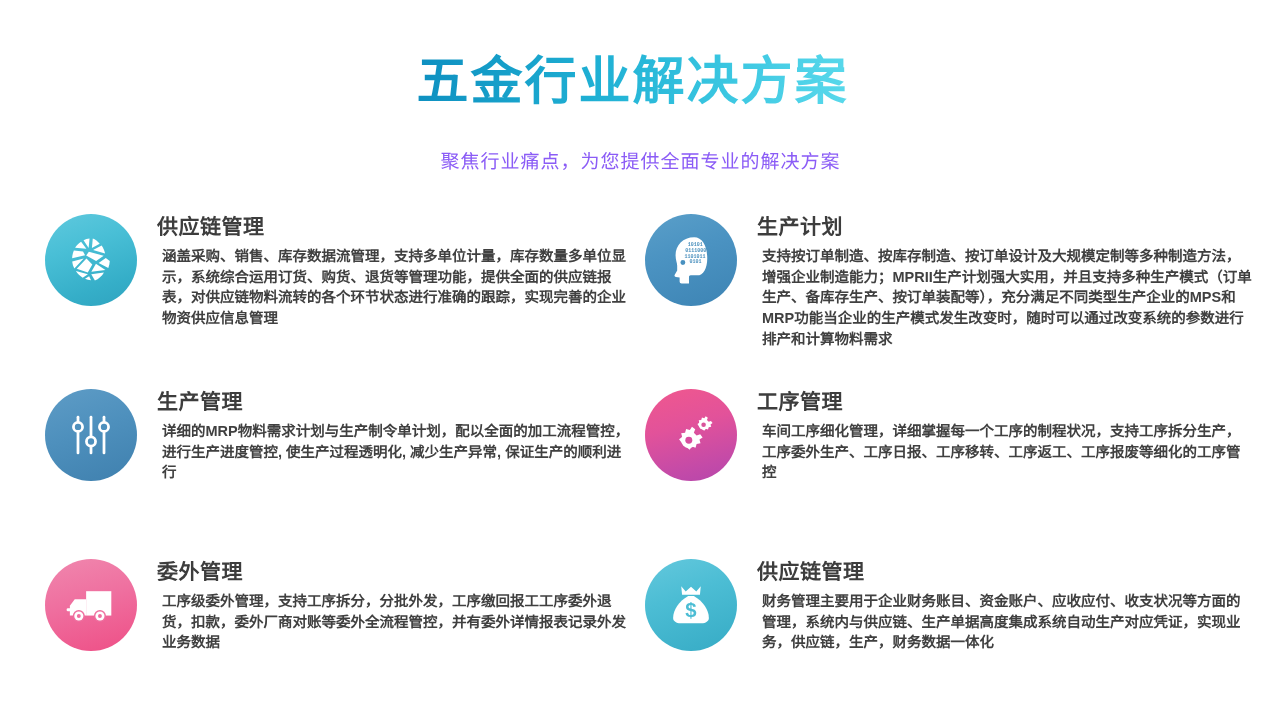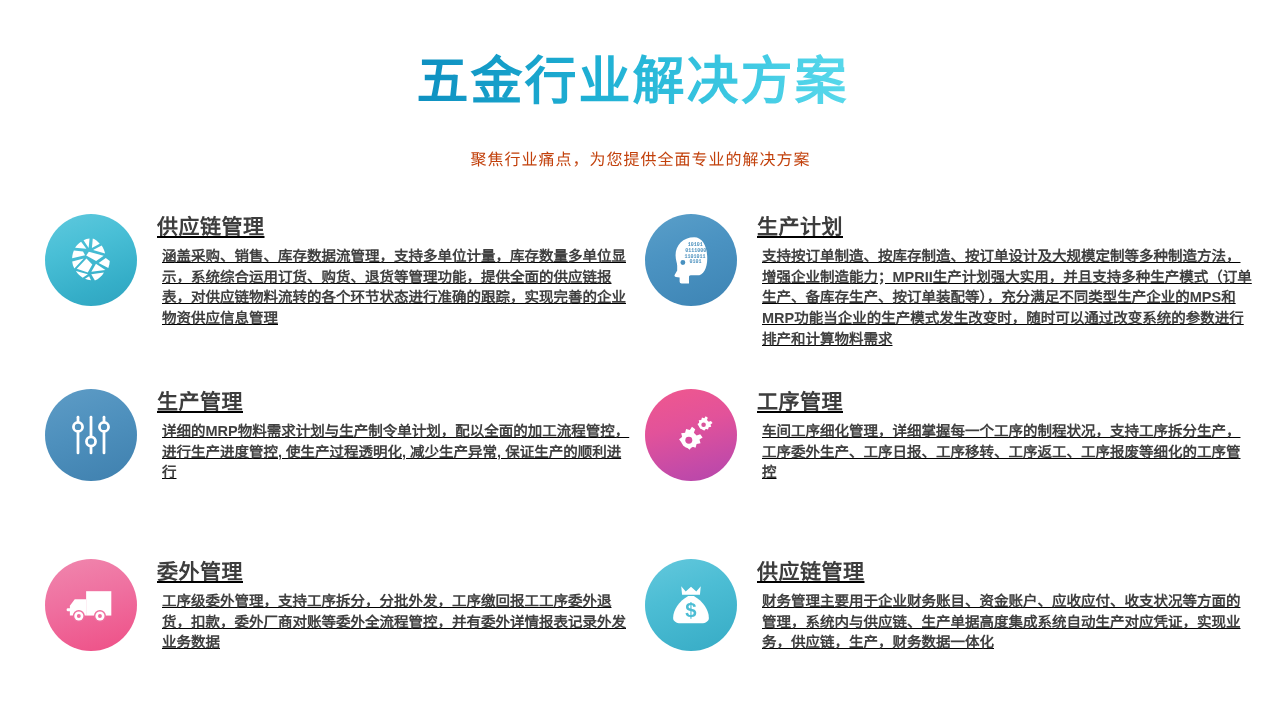--- a/index.html
+++ b/index.html
@@ -31,39 +31,38 @@
     margin: 16px;
     background: linear-gradient(100deg, #0e8fc0 0%, #159dc8 18%, #1fb0d4 42%, #35c3df 66%, #4ed2e8 88%, #5ad9eb 100%);
     -webkit-background-clip: text;
     background-clip: text;
     -webkit-text-fill-color: transparent;
     color: #1fb0d4;
     display: inline-block;
   }
   .page-subtitle {
     margin: 18px 0 0 16px;
-    font-size: 16px;
-    color: #c2410c;
+    font-size: 19px;
+    color: #8b5cf6;
     font-weight: normal;
     letter-spacing: 1px;
   }
 
   
   .cards-grid {
     position: absolute;
     top: 196px;
     left: 0;
     width: 1048px;
     display: grid;
     grid-template-columns: 600px 620px;
     grid-template-rows: 175px 170px 170px;
     column-gap: 0px;
     padding-left: 45px;
     box-sizing: border-box;
-    text-decoration: underline;
   }
   .card {
     display: flex;
     align-items: flex-start;
   }
   .card-icon-wrap {
     flex: 0 0 auto;
     width: 92px;
     height: 92px;
     border-radius: 50%;

